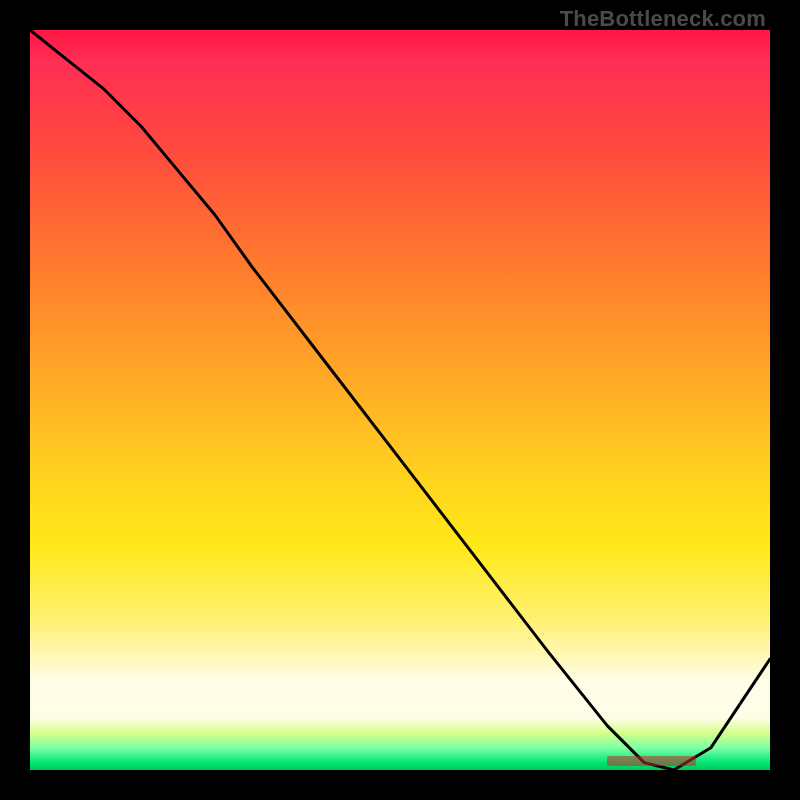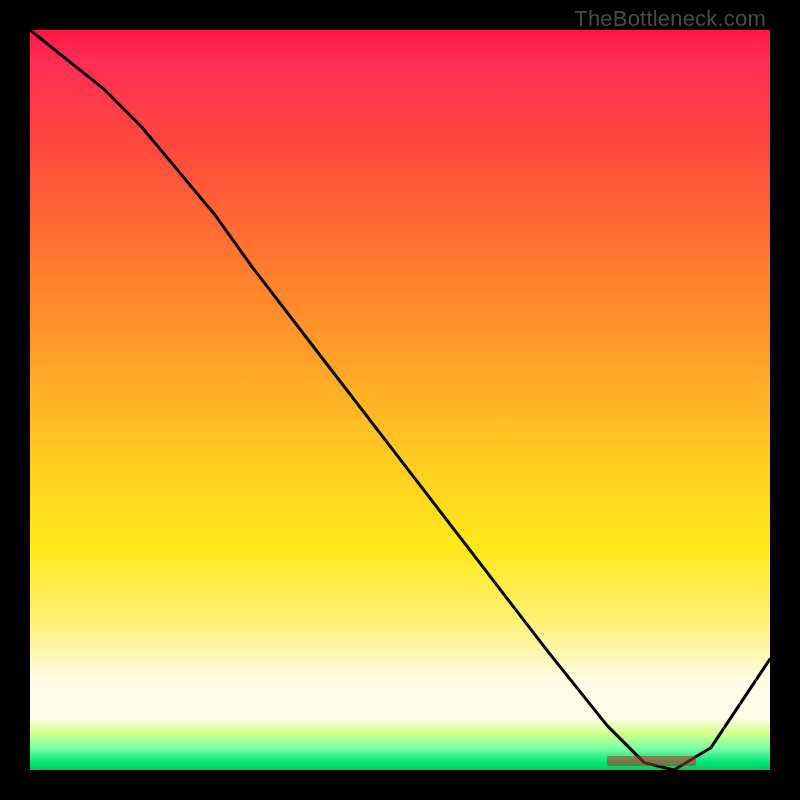--- a/index.html
+++ b/index.html
@@ -40,21 +40,21 @@
       #00e676 99%,
       #00c853 100%
     );
   }
   .attribution {
     position: absolute;
     top: 6px;
     right: 34px;
     color: #4a4a4a;
     font-size: 22px;
-    font-weight: 400;
+    font-weight: 700;
     letter-spacing: 0.2px;
   }
   .min-strip {
     position: absolute;
     height: 10px;
     background: rgba(198, 40, 40, 0.55);
     border-radius: 2px;
   }
   svg.curve {
     position: absolute;

